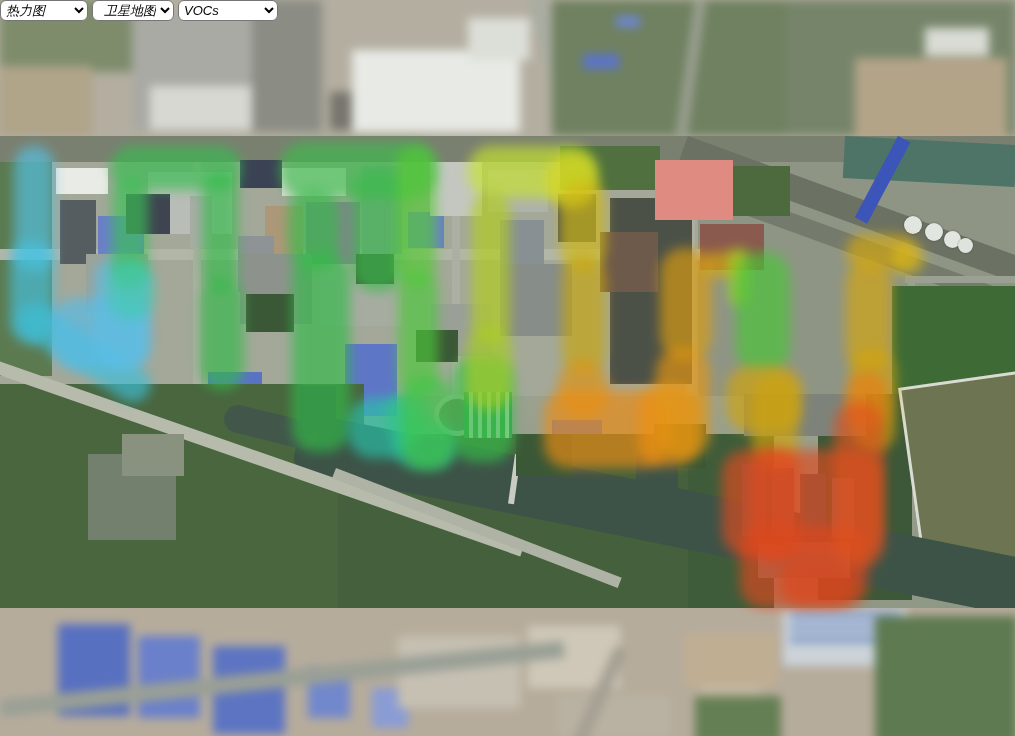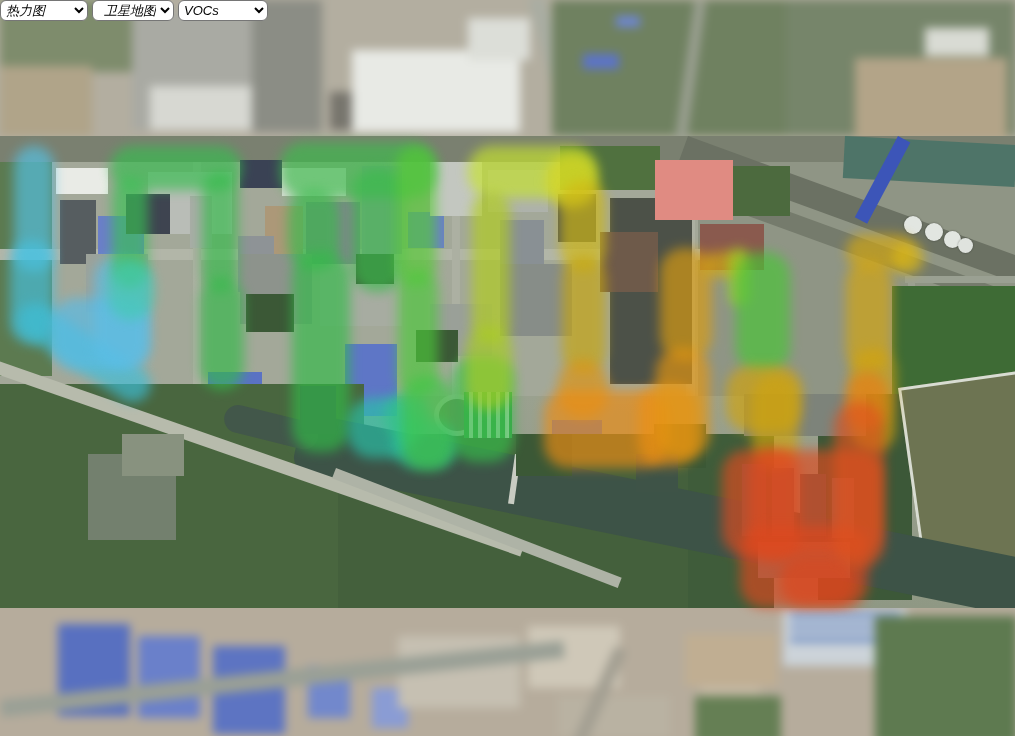--- a/index.html
+++ b/index.html
@@ -21,21 +21,21 @@
   .feat.field{border:3px solid #d8dcd2;}
   .feat.river{border-radius:14px;}
   #heatmap-layer{position:absolute;inset:0;z-index:3;pointer-events:none;}
   .blob{position:absolute;transform-origin:top left;filter:blur(6px);border-radius:24px;}
   .controls{position:absolute;top:0;left:0;z-index:10;}
   select.sel{position:absolute;top:0;height:21px;box-sizing:border-box;
              font-family:"Liberation Sans",sans-serif;font-size:13px;color:#000;
              background:#fff;border:1px solid #767676;border-radius:6px;padding:0 1px;font-style:italic;}
   #sel-layer{left:0;width:88px;}
   #sel-basemap{left:92px;width:82px;text-align:right;}
-  #sel-pollutant{left:178px;width:90px;}
+  #sel-pollutant{left:178px;width:100px;}
 </style>
 </head>
 <body>
 
 <div id="map">
 
   <div class="band" id="band-top">
     <div class="blurwrap" id="top-inner">
         <div class="feat vegetation" style="left: 15px; top: 15px; width: 132px; height: 72px; background: rgb(126, 140, 108);"></div>
         <div class="feat ground" style="left: 15px; top: 81px; width: 92px; height: 70px; background: rgb(176, 164, 137);"></div>

